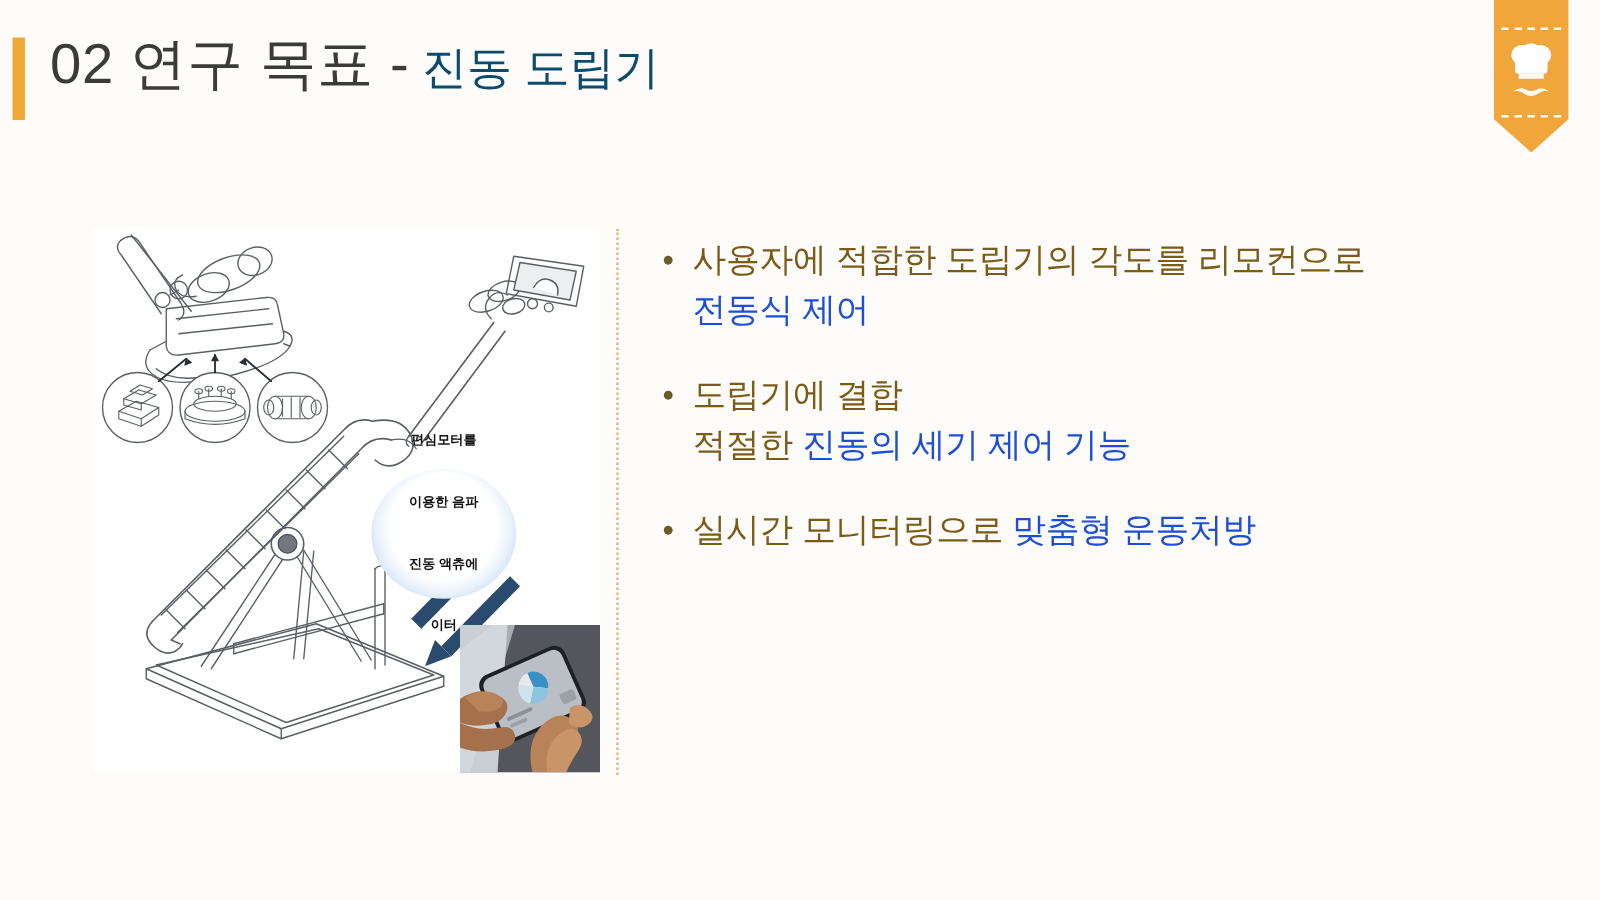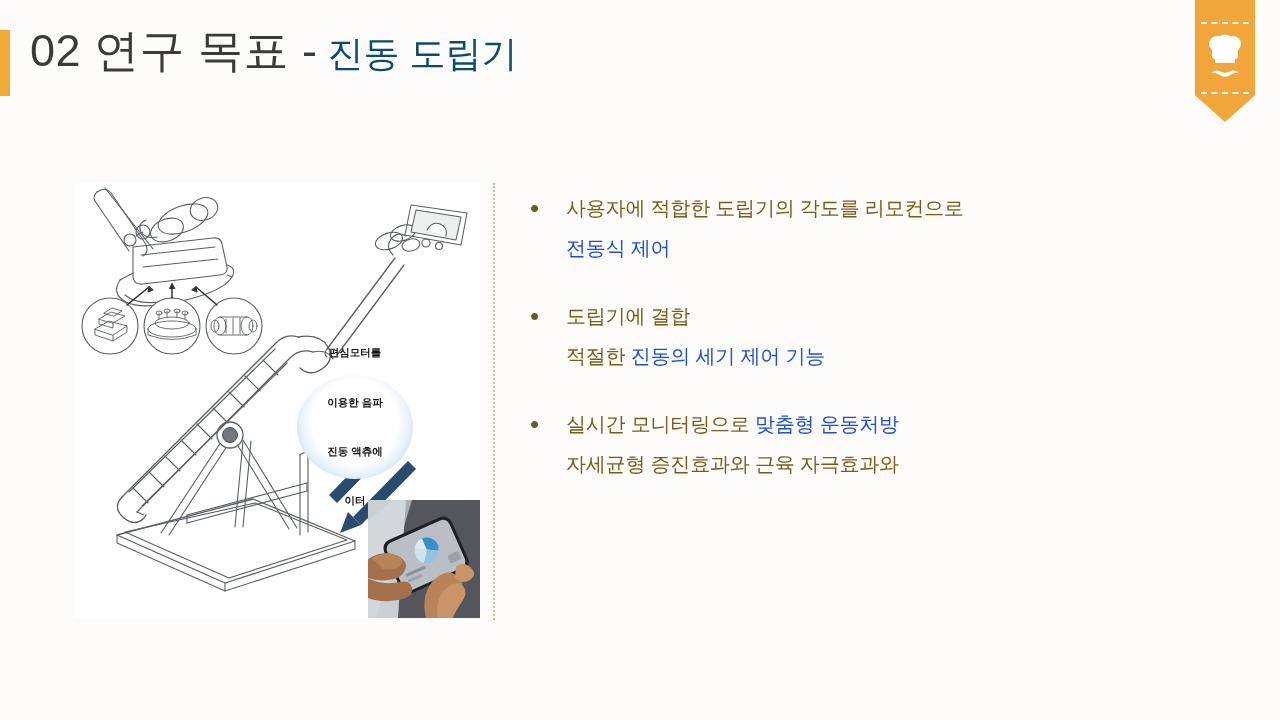--- a/index.html
+++ b/index.html
@@ -11,21 +11,21 @@
     height: 720px;
     background: #fdfcfa;
     font-family: "Liberation Sans", "DejaVu Sans", sans-serif;
     overflow: hidden;
     position: relative;
   }
 
   
   #slide-header {
     position: absolute;
-    left: 0;
+    left: 10px;
     top: 28px;
     width: 1140px;
     height: 70px;
   }
   #title-accent-bar {
     position: absolute;
     left: 0;
     top: 2px;
     width: 10px;
     height: 66px;
@@ -182,25 +182,24 @@
     width: 34px;
     font-size: 26px;
     line-height: 40px;
     color: #6b5a2a;
     text-align: left;
     padding-left: 10px;
     box-sizing: border-box;
   }
   .bullet-body {
     flex: 1 1 auto;
-    font-size: 20px;
+    font-size: 27px;
     line-height: 40px;
     color: #7a5c18;
     letter-spacing: -0.2px;
-    margin-left: 12px;
   }
   .bullet-line { display: block; white-space: nowrap; }
   .hl { color: #1d4ed8; }
 </style>
 </head>
 <body>
 
 <div id="slide-header">
   <div id="title-accent-bar"></div>
   <div id="title-wrap">
@@ -414,18 +413,17 @@
       <div class="bullet-body">
         <span class="bullet-line"><span>도립기에 결합</span></span>
         <span class="bullet-line"><span>적절한 </span><span class="hl">진동의 세기 제어 기능</span></span>
       </div>
     </div>
 
     <div class="bullet-item">
       <div class="bullet-marker">•</div>
       <div class="bullet-body">
         <span class="bullet-line"><span>실시간 모니터링으로 </span><span class="hl">맞춤형 운동처방</span></span>
-        <span class="bullet-line"><span>자세균형 증진효과와 근육 자극효과와</span></span>
       </div>
     </div>
 
   </div>
 </div>
 
 </body></html>

